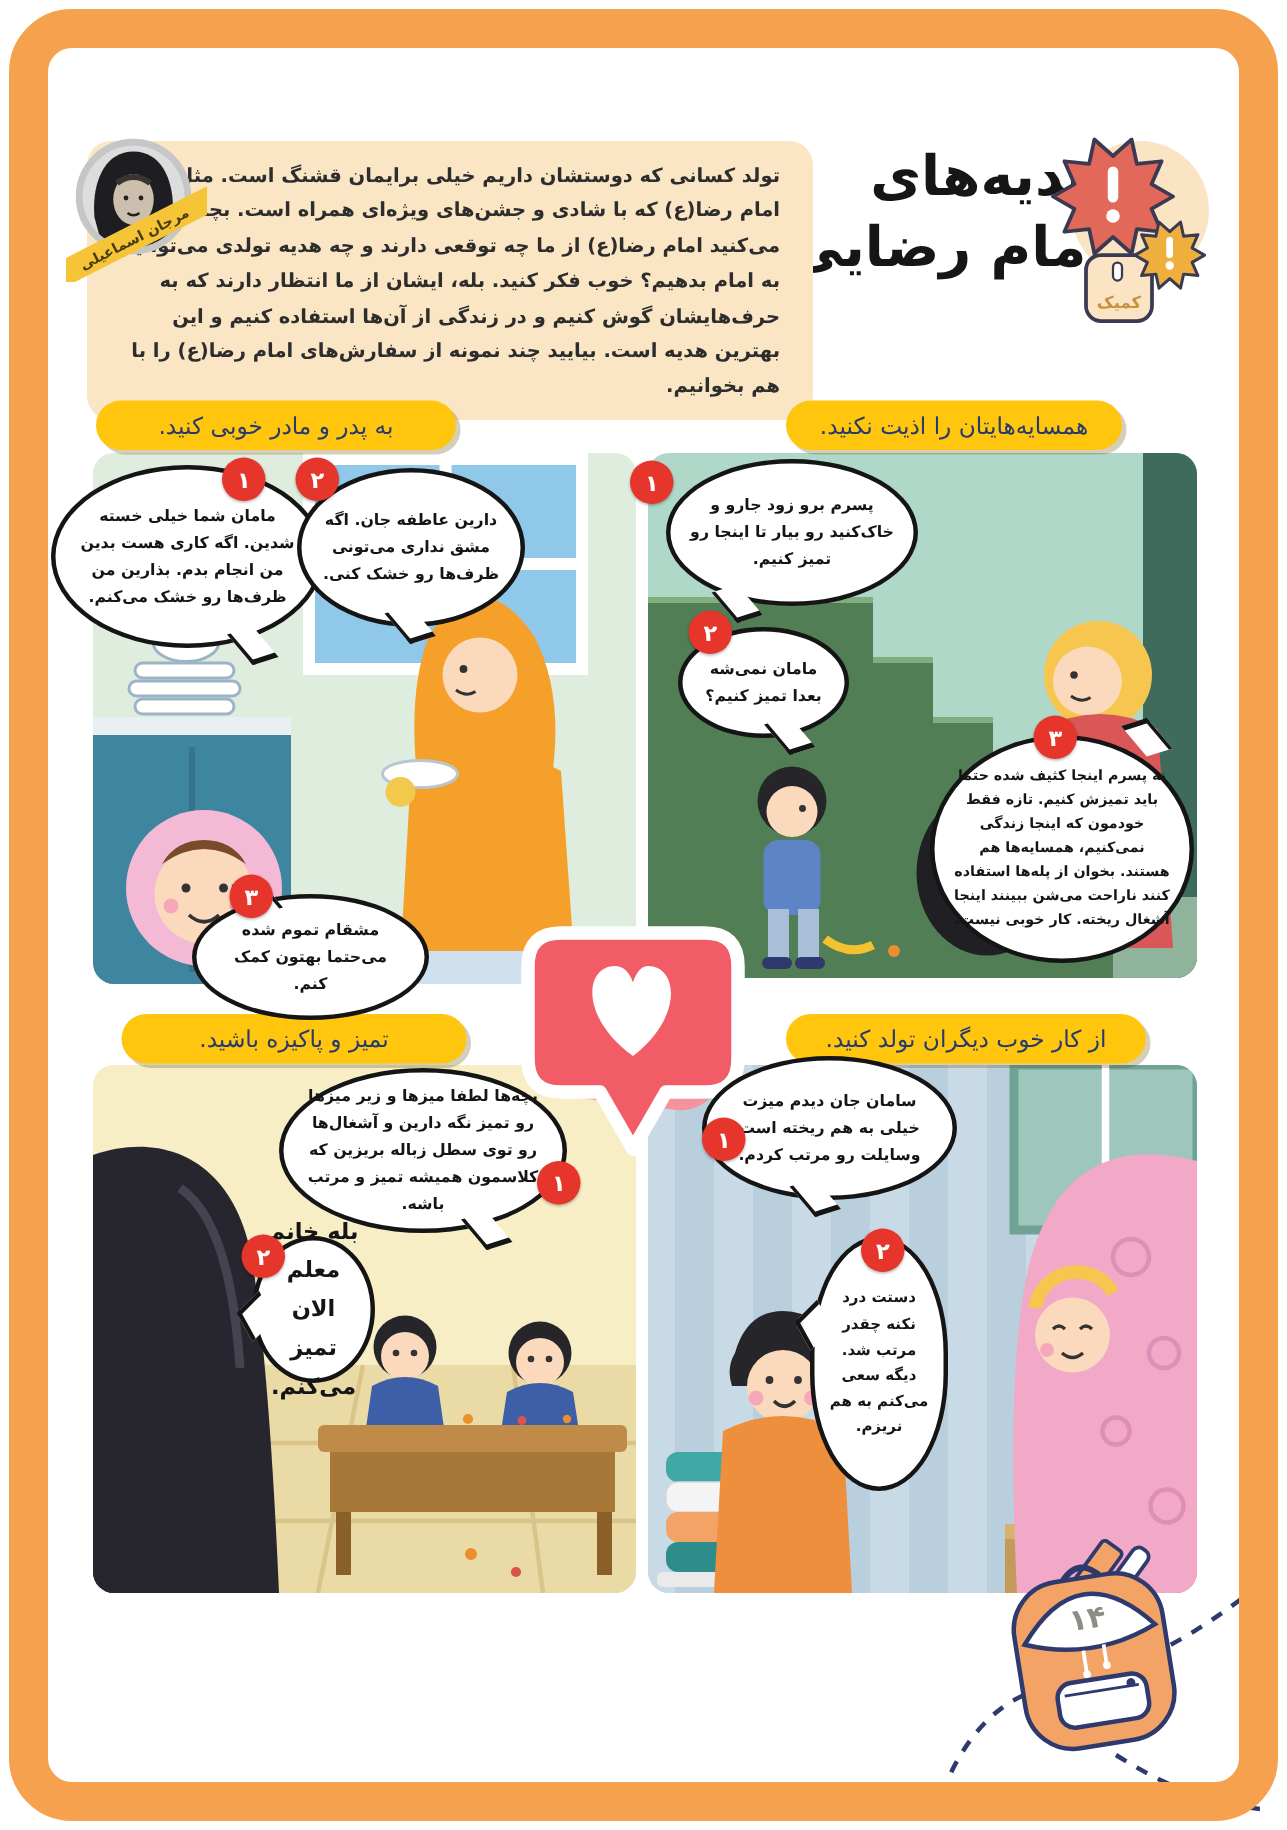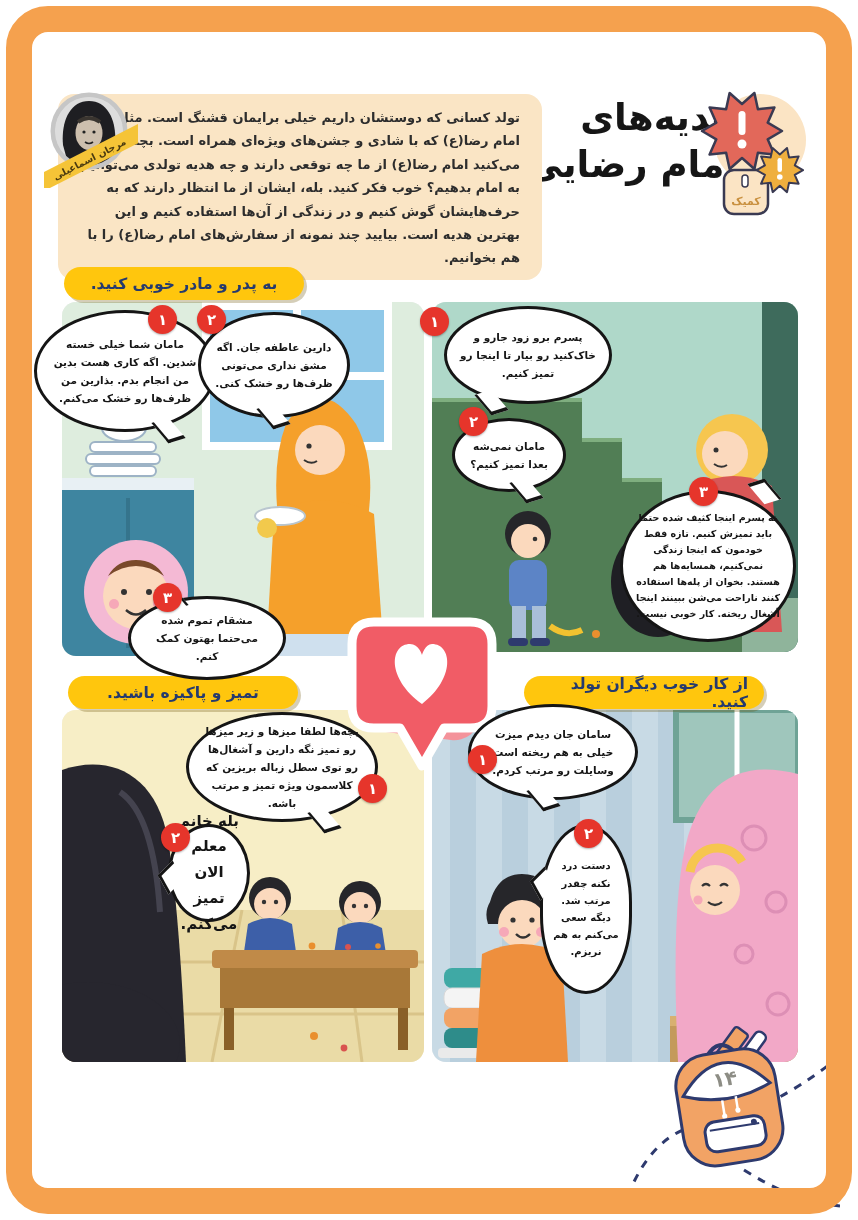--- a/index.html
+++ b/index.html
@@ -20,25 +20,25 @@
   
   .panel{position:absolute;border-radius:14px;overflow:hidden;z-index:1;background:#eee;}
   #panel-1{left:62px;top:302px;width:362px;height:354px;}
   #panel-2{left:432px;top:302px;width:366px;height:350px;}
   #panel-3{left:62px;top:710px;width:362px;height:352px;}
   #panel-4{left:432px;top:710px;width:366px;height:352px;}
   .panel svg{display:block;width:100%;height:100%;}
 
   
   .ribbon{position:absolute;height:33px;background:#FFC60D;border-radius:17px;color:#253A6E;
-          font-weight:700;font-size:15.5px;display:flex;align-items:center;justify-content:center;
+          font-weight:400;font-size:15.5px;display:flex;align-items:center;justify-content:center;
           padding:0 16px;box-sizing:border-box;z-index:6;box-shadow:3px 3px 0 rgba(105,80,0,.28);}
   #rb1{left:64px;top:267px;width:240px;}
   #rb2{left:524px;top:267px;width:224px;}
-  #rb3{left:68px;top:676px;width:230px;}
+  #rb3{left:81px;top:676px;width:230px;}
   #rb4{left:524px;top:676px;width:240px;}
 
   
   .bubble{position:absolute;background:#fff;border:3px solid #151515;border-radius:50%;
           display:flex;align-items:center;justify-content:center;text-align:center;color:#151515;
           font-weight:700;direction:rtl;z-index:20;box-sizing:border-box;}
   .btxt{display:block;padding:8px 12px;font-size:10.5px;line-height:1.72;}
   .num{position:absolute;width:29px;height:29px;border-radius:50%;background:#E6352B;color:#fff;
        display:flex;align-items:center;justify-content:center;font-size:15px;font-weight:700;z-index:3;
        box-shadow:0 1px 2px rgba(0,0,0,.3);}
@@ -252,20 +252,21 @@
         <circle cx="283" cy="180" r="25" fill="#FBD9BD"></circle>
         <path d="M270,176 q4,-4 8,0" stroke="#333" stroke-width="2.2" fill="none"></path>
         <path d="M288,176 q4,-4 8,0" stroke="#333" stroke-width="2.2" fill="none"></path>
         <path d="M276,192 q7,6 14,0" stroke="#333" stroke-width="2.2" fill="none"></path>
         <circle cx="266" cy="190" r="4.6" fill="#F6A8B8"></circle>
       </g>
     </svg>
   </div>
 
   <div class="ribbon" id="rb1">به پدر و مادر خوبی کنید.</div>
+  <div class="ribbon" id="rb2">همسایه‌هایتان را اذیت نکنید.</div>
   <div class="ribbon" id="rb3">تمیز و پاکیزه باشید.</div>
   <div class="ribbon" id="rb4">از کار خوب دیگران تولد کنید.</div>
 
   <svg class="heart-pin" viewBox="0 0 164 190">
     <rect x="20" y="18" width="124" height="108" rx="26" fill="#F4939B" transform="rotate(7 82 72)"></rect>
     <path d="M34,12 H130 Q152,12 152,34 V96 Q152,118 130,118 H104 L82,156 L60,118 H34 Q12,118 12,96 V34 Q12,12 34,12 Z" fill="#F15C66" stroke="#fff" stroke-width="9" stroke-linejoin="round"></path>
     <path d="M82 94 C46 68 50 34 70 34 C79 34 82 45 82 45 C82 45 85 34 92 34 C112 34 116 68 82 94 Z" fill="#fff"></path>
   </svg>
 
   <div class="bubble" id="p1b1">
@@ -294,21 +295,21 @@
     <span class="btxt">مامان نمی‌شه بعدا تمیز کنیم؟</span>
   </div>
   <div class="bubble" id="p2b3">
     <span class="num">۳</span>
     <span class="tail up"></span>
     <span class="btxt">نه پسرم اینجا کثیف شده حتما باید تمیزش کنیم. تازه فقط خودمون که اینجا زندگی نمی‌کنیم، همسایه‌ها هم هستند. بخوان از پله‌ها استفاده کنند ناراحت می‌شن ببینند اینجا آشغال ریخته. کار خوبی نیست.</span>
   </div>
   <div class="bubble" id="p3b1">
     <span class="num">۱</span>
     <span class="tail down"></span>
-    <span class="btxt">بچه‌ها لطفا میزها و زیر میزها رو تمیز نگه دارین و آشغال‌ها رو توی سطل زباله بریزین که کلاسمون ویژه تمیز و مرتب باشه.</span>
+    <span class="btxt">بچه‌ها لطفا میزها و زیر میزها رو تمیز نگه دارین و آشغال‌ها رو توی سطل زباله بریزین که کلاسمون همیشه تمیز و مرتب باشه.</span>
   </div>
   <div class="bubble" id="p3b2">
     <span class="num">۲</span>
     <span class="tail left"></span>
     <span class="btxt">بله خانم معلم الان تمیز می‌کنم.</span>
   </div>
   <div class="bubble" id="p4b1">
     <span class="num">۱</span>
     <span class="tail down"></span>
     <span class="btxt">سامان جان دیدم میزت خیلی به هم ریخته است وسایلت رو مرتب کردم.</span>

